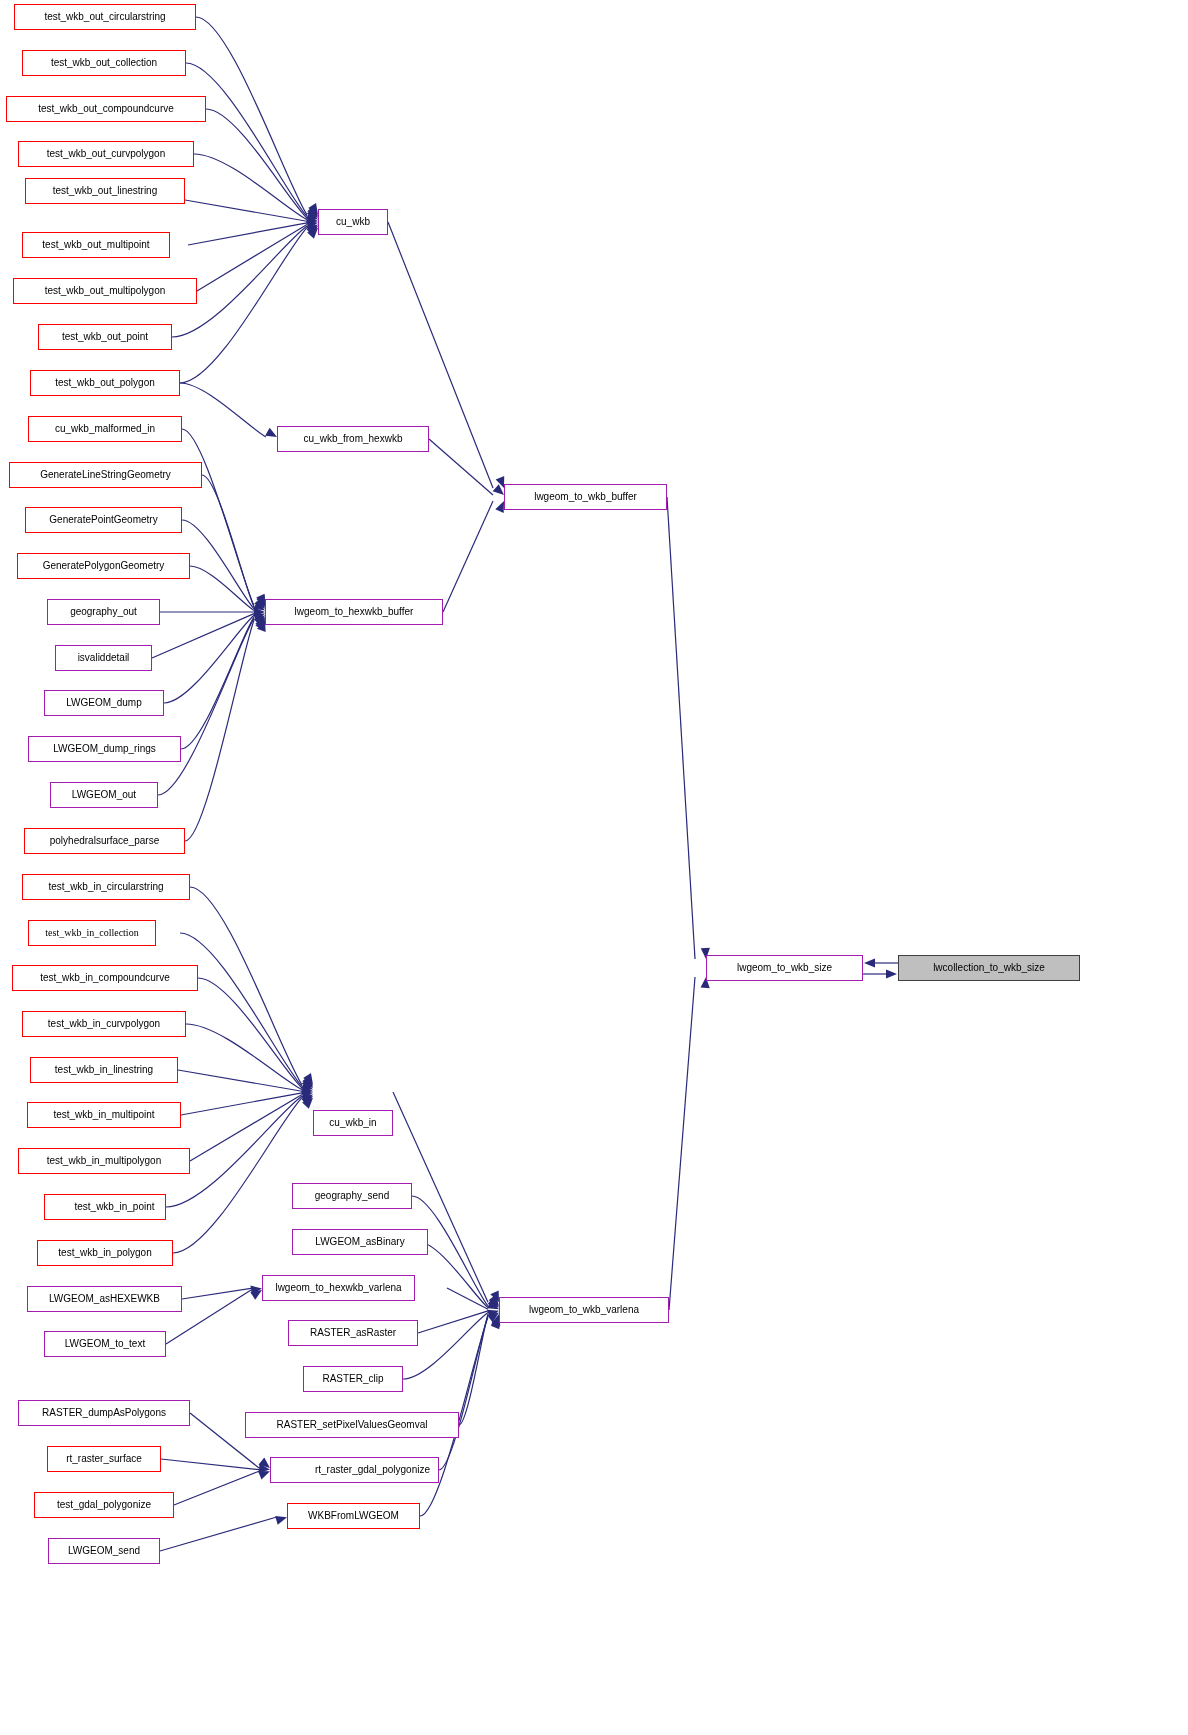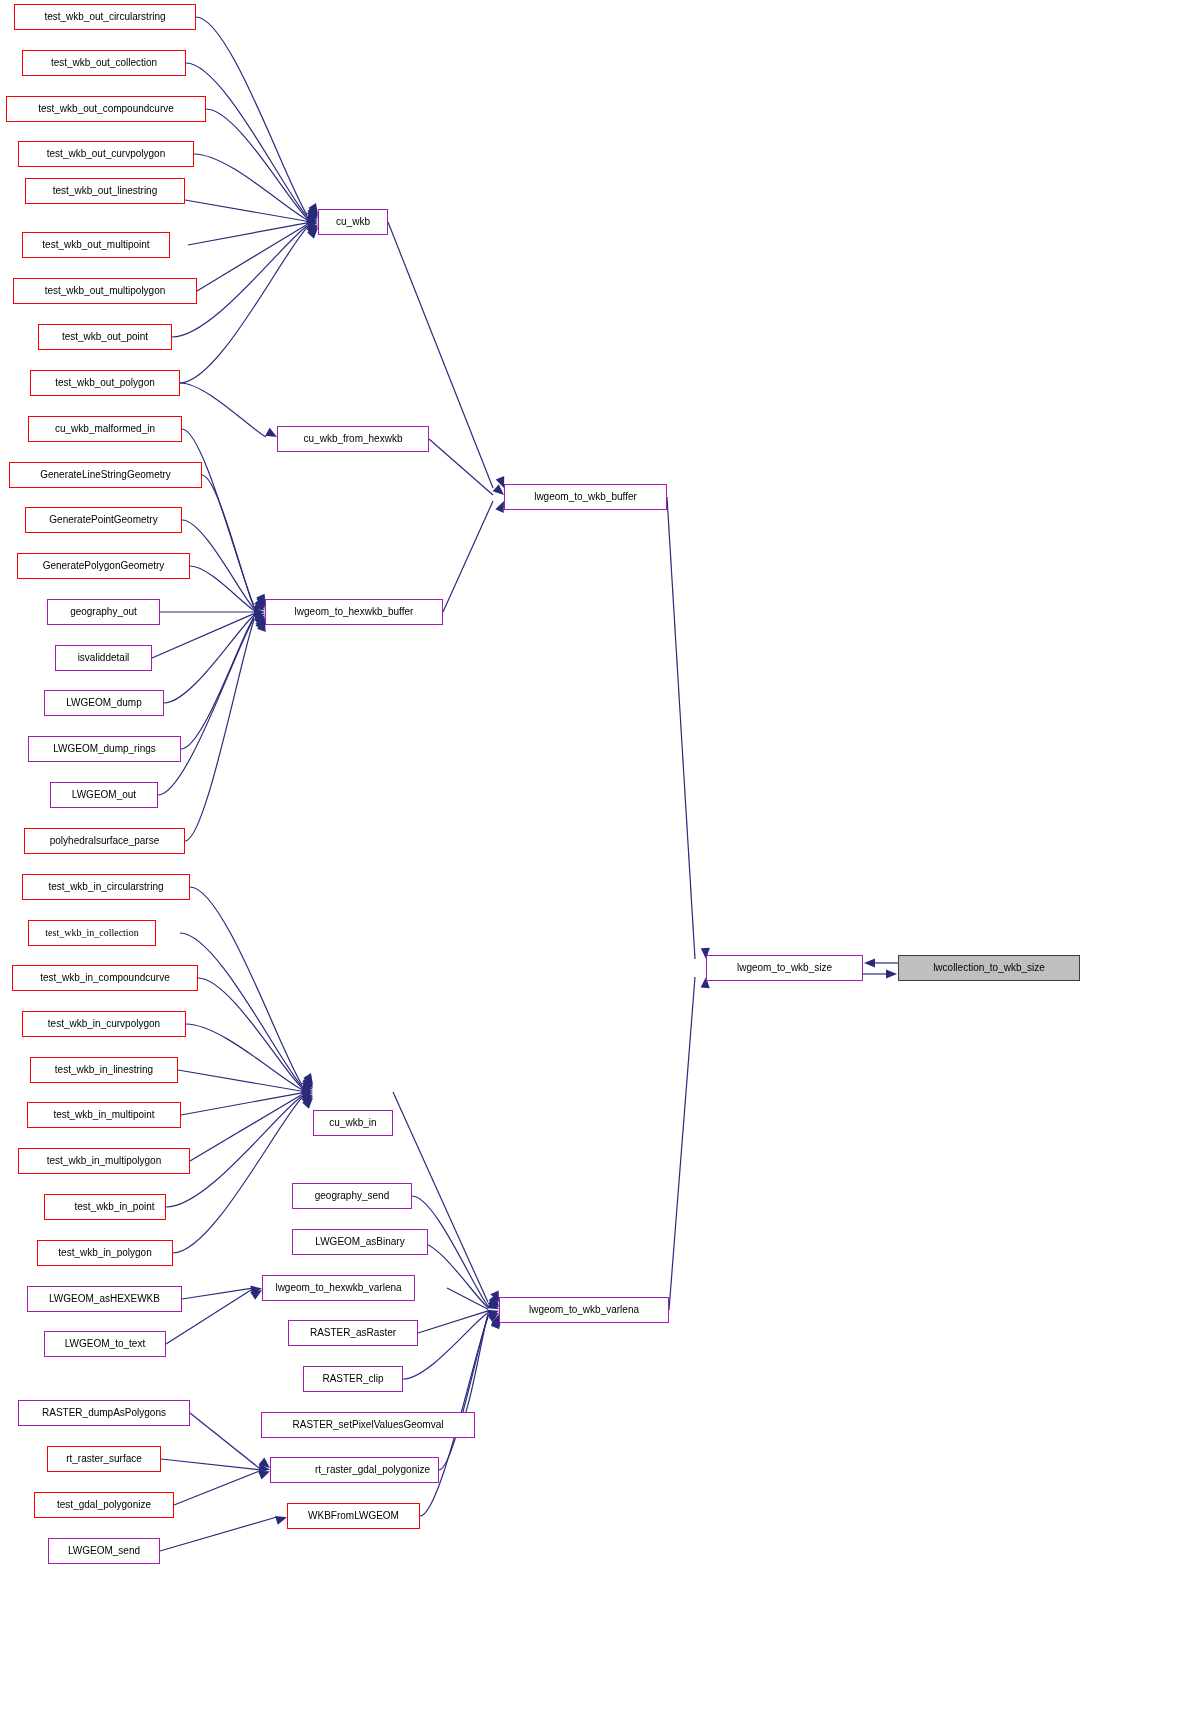--- a/index.html
+++ b/index.html
@@ -281,21 +281,21 @@
       </div>
       <div class="node" style="left: 262px; top: 1275px; width: 153px; height: 26px;">
         <span class="lbl">lwgeom_to_hexwkb_varlena</span>
       </div>
       <div class="node" style="left: 288px; top: 1320px; width: 130px; height: 26px;">
         <span class="lbl">RASTER_asRaster</span>
       </div>
       <div class="node" style="left: 303px; top: 1366px; width: 100px; height: 26px;">
         <span class="lbl">RASTER_clip</span>
       </div>
-      <div class="node" style="left: 245px; top: 1412px; width: 214px; height: 26px; margin-left: 16px;">
+      <div class="node" style="left: 245px; top: 1412px; width: 214px; height: 26px;">
         <span class="lbl">RASTER_setPixelValuesGeomval</span>
       </div>
       <div class="node" style="left: 270px; top: 1457px; width: 169px; height: 26px; padding-left: 36px;">
         <span class="lbl">rt_raster_gdal_polygonize</span>
       </div>
       <div class="node red" style="left: 287px; top: 1503px; width: 133px; height: 26px;">
         <span class="lbl">WKBFromLWGEOM</span>
       </div>
       <div class="node" style="left: 504px; top: 484px; width: 163px; height: 26px;">
         <span class="lbl">lwgeom_to_wkb_buffer</span>

